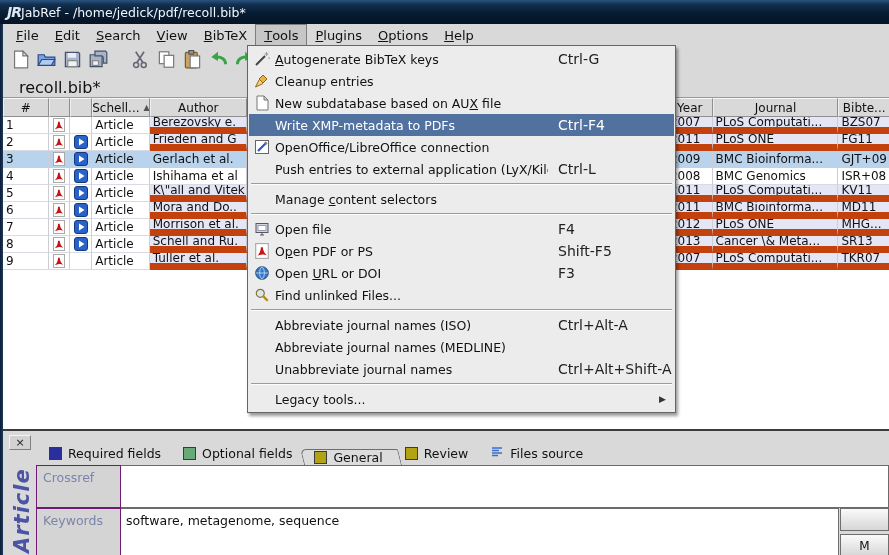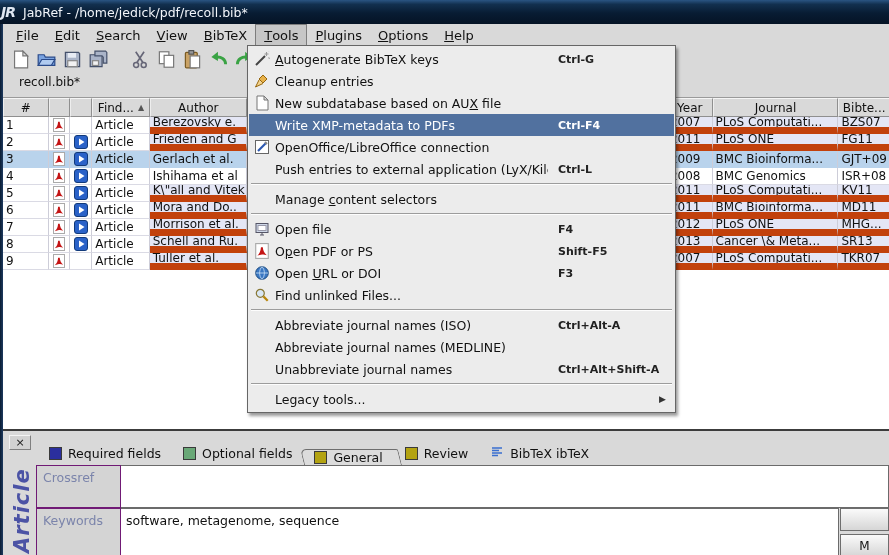--- a/index.html
+++ b/index.html
@@ -4,41 +4,41 @@
 <style>
   * { margin:0; padding:0; box-sizing:border-box; }
   html,body { width:889px; height:555px; overflow:hidden; }
   body { font-family:"DejaVu Sans","Liberation Sans",sans-serif; font-size:12px; color:#111; background:#d9d9d9; }
   .win { position:relative; width:889px; height:555px; background:#d9d9d9; }
   .edge { position:absolute; left:0; top:0; width:3px; height:555px; background:linear-gradient(90deg,#0a1c33,#1d3a60); z-index:40; }
 
   
   .titlebar { position:absolute; left:0; top:0; width:889px; height:24px;
     background:linear-gradient(180deg,#2a5583 0%,#12304f 18%,#081c33 55%,#051325 100%);
-    display:flex; align-items:center; gap:8px; padding-left:1px; z-index:45; }
+    display:flex; align-items:center; padding-left:7px; z-index:45; }
   .logo { color:#dfe7f2; font-weight:bold; font-style:italic; font-size:14px; letter-spacing:-1px; }
   .title { color:#f2f5fa; font-size:12.5px;text-align:right; }
 
   
   .menubar { position:absolute; left:3px; top:24px; width:886px; height:22px; background:#d9d9d9;
     display:flex; align-items:stretch; padding-left:5px; }
   .mitem { padding:0 8px; display:flex; align-items:center; font-size:13px; cursor:default; }
   .mitem.active { background:#c6c6c6; border:1px solid #7d7d7d; }
   .mitem u { text-decoration:underline; }
 
   
   .toolbar { position:absolute; left:3px; top:46px; width:886px; height:27px; background:#d9d9d9;
     display:flex; align-items:center; padding-left:4px; }
   .tbtn { width:26px; height:24px; display:flex; align-items:center; justify-content:center; }
   .tbtn svg { width:19px; height:19px; }
   .tbtn:nth-child(5), .tbtn:nth-child(10) { margin-left:16px; }
 
   
   .filetabs { position:absolute; left:3px; top:73px; width:886px; height:24px; background:#d9d9d9; }
-  .ftab { position:absolute; left:4px; bottom:0; height:22px; padding:0 22px 0 12px; display:flex; align-items:flex-start; font-size:12px; }
+  .ftab { position:absolute; left:4px; bottom:0; height:22px; padding:0 22px 0 12px; display:flex; align-items:flex-end; font-size:16px; }
   .ftab::before { content:""; position:absolute; inset:0; background:#dcdcdc; border:1px solid #555; border-bottom:none;
     border-radius:7px 2px 0 0; transform:skewX(14deg); transform-origin:bottom left; z-index:-1; }
 
   
   .tablewrap { position:absolute; left:3px; top:97px; width:886px; height:332px; background:#fff; border-top:1px solid #9a9a9a; }
   .thead { display:flex; height:19px; }
   .hcell { background:#d9d9d9; border-top:1px solid #f5f5f5; border-left:1px solid #eee;
     border-right:1px solid #8f8f8f; border-bottom:1px solid #8f8f8f;
     display:flex; align-items:center; justify-content:center; font-size:12px; gap:4px; overflow:hidden; white-space:nowrap; }
   .trow { display:flex; height:17px; }
@@ -52,21 +52,21 @@
   .pdfico svg { width:12px; height:14px; display:block; }
   .playico svg { width:14px; height:14px; display:block; }
 
   
   .menupopup { position:absolute; left:247px; top:45px; width:429px; background:#ececec;
     border:1px solid #666; box-shadow:2px 3px 3px rgba(0,0,0,.4); z-index:60; padding:2px 1px; }
   .menuitem { height:22px; display:flex; align-items:center; font-size:12.5px; padding-right:8px; }
   .menuitem .mico { width:26px; display:flex; justify-content:center; align-items:center; flex:none; }
   .menuitem .mico svg { width:16px; height:16px; }
   .menuitem .mlabel { flex:1; white-space:nowrap; overflow:hidden; }
-  .menuitem .mshort { font-size:11px; color:#222; margin-left:10px; white-space:nowrap; width:108px;font-weight:bold; }
+  .menuitem .mshort { font-size:14px; color:#222; margin-left:10px; white-space:nowrap; width:108px; }
   .menuitem .marrow { font-size:9px; color:#333; }
   .menuitem.hl { background:#51719f; }
   .menuitem.hl .mlabel, .menuitem.hl .mshort { color:#fff; }
   .msep { height:2px; border-top:1px solid #9c9c9c; border-bottom:1px solid #fdfdfd; margin:3px 2px; }
 
   
   .editor { position:absolute; left:3px; top:429px; width:886px; height:126px; background:#d9d9d9;
     border-top:2px solid #3c3c3c; }
   .eclose { position:absolute; left:6px; top:4px; width:22px; height:15px; background:#d2d2d2;
     border-top:1px solid #f4f4f4; border-left:1px solid #f4f4f4; border-right:1px solid #808080; border-bottom:1px solid #808080;
@@ -192,21 +192,21 @@
         <div class="hcell c0">
           <span>#</span>
         </div>
         <div class="hcell c1">
           <span></span>
         </div>
         <div class="hcell c2">
           <span></span>
         </div>
         <div class="hcell c3">
-          <span>Find...</span>
+          <span>Schell...</span>
           <span class="sort">▲</span>
         </div>
         <div class="hcell c4">
           <span>Author</span>
         </div>
         <div class="hcell c5">
           <span></span>
         </div>
         <div class="hcell c6">
           <span>Year</span>
@@ -452,21 +452,21 @@
           <span>General</span>
         </div>
         <div class="etab">
           <span class="sq" style="background: rgb(179, 163, 18);"></span>
           <span>Review</span>
         </div>
         <div class="etab">
           <span><svg viewBox="0 0 14 14">
               <path d="M2 3h10M2 5.5h7M2 8h10M2 10.5h6" stroke="#3a6fd0" stroke-width="1.5"></path>
             </svg></span>
-          <span>BibTeX ibTeX</span>
+          <span>Files source</span>
         </div>
       </div>
     <div class="efields">
         <div class="frow f0">
           <div class="flabel">Crossref</div>
           <div class="finput"></div>
         </div>
         <div class="frow f1">
           <div class="flabel">Keywords</div>
           <div class="finput">software, metagenome, sequence</div>

